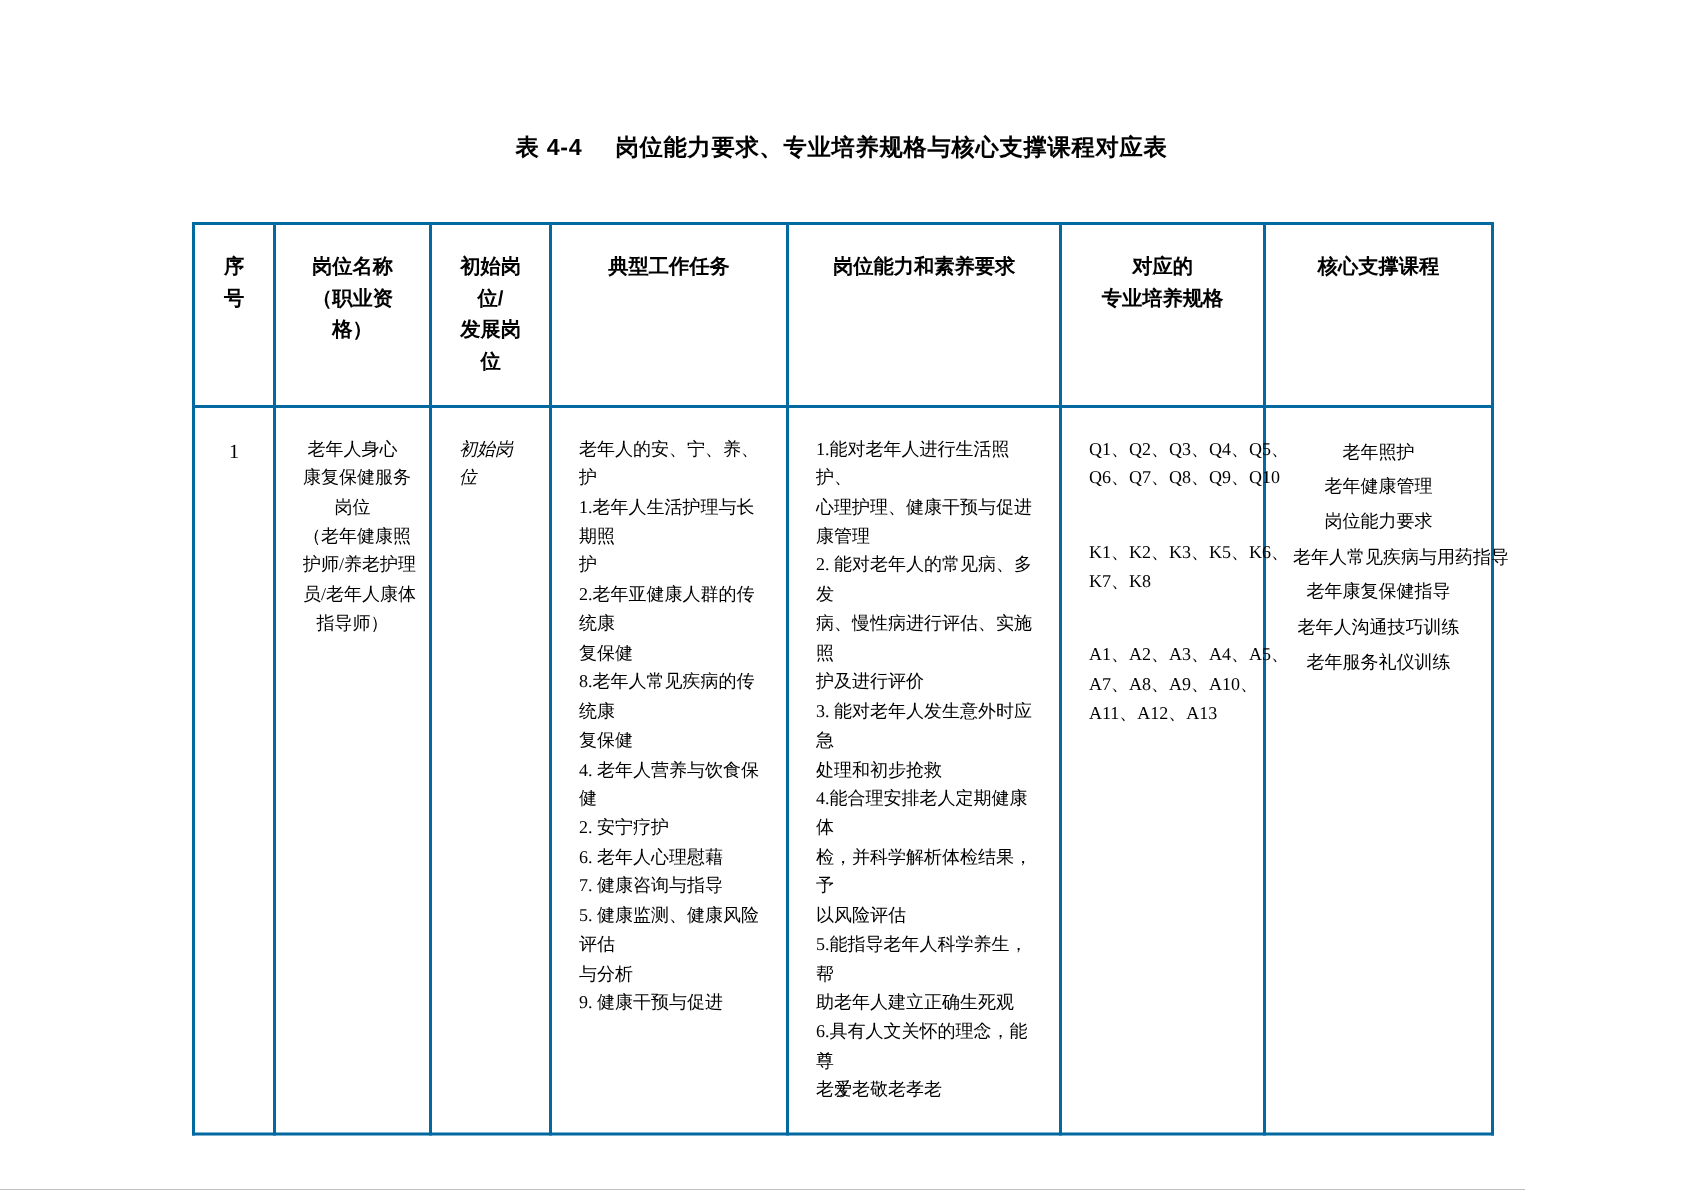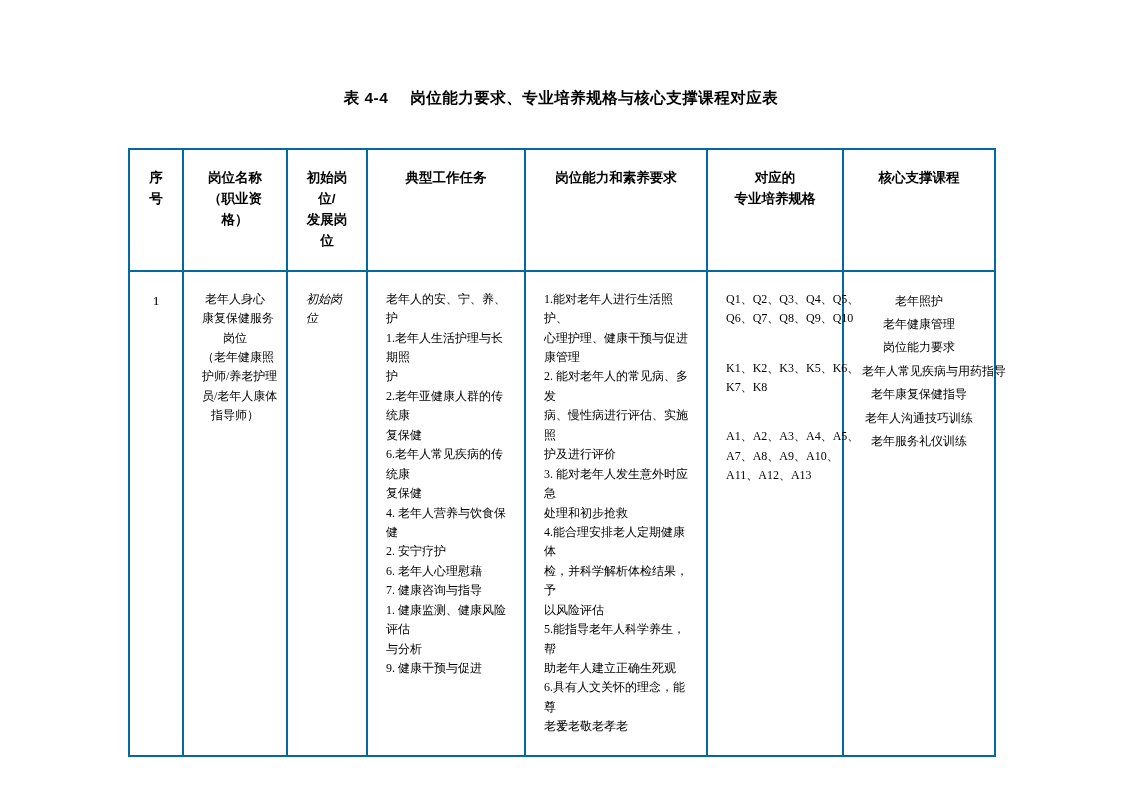--- a/index.html
+++ b/index.html
@@ -181,27 +181,27 @@
         </td>
 
         <td class="cell c-init">初始岗位</td>
 
         <td class="cell c-tasks">
           <span class="ln">老年人的安、宁、养、护</span>
           <span class="ln">1.老年人生活护理与长期照</span>
           <span class="ln">护</span>
           <span class="ln">2.老年亚健康人群的传统康</span>
           <span class="ln">复保健</span>
-          <span class="ln">6.老年人常见疾病的传统康</span>
+          <span class="ln">8.老年人常见疾病的传统康</span>
           <span class="ln">复保健</span>
           <span class="ln">4. 老年人营养与饮食保健</span>
           <span class="ln">2. 安宁疗护</span>
           <span class="ln">6. 老年人心理慰藉</span>
           <span class="ln">7. 健康咨询与指导</span>
-          <span class="ln">1. 健康监测、健康风险评估</span>
+          <span class="ln">5. 健康监测、健康风险评估</span>
           <span class="ln">与分析</span>
           <span class="ln">9. 健康干预与促进</span>
         </td>
 
         <td class="cell c-abil">
           <span class="ln">1.能对老年人进行生活照护、</span>
           <span class="ln">心理护理、健康干预与促进</span>
           <span class="ln">康管理</span>
           <span class="ln">2. 能对老年人的常见病、多发</span>
           <span class="ln">病、慢性病进行评估、实施照</span>

